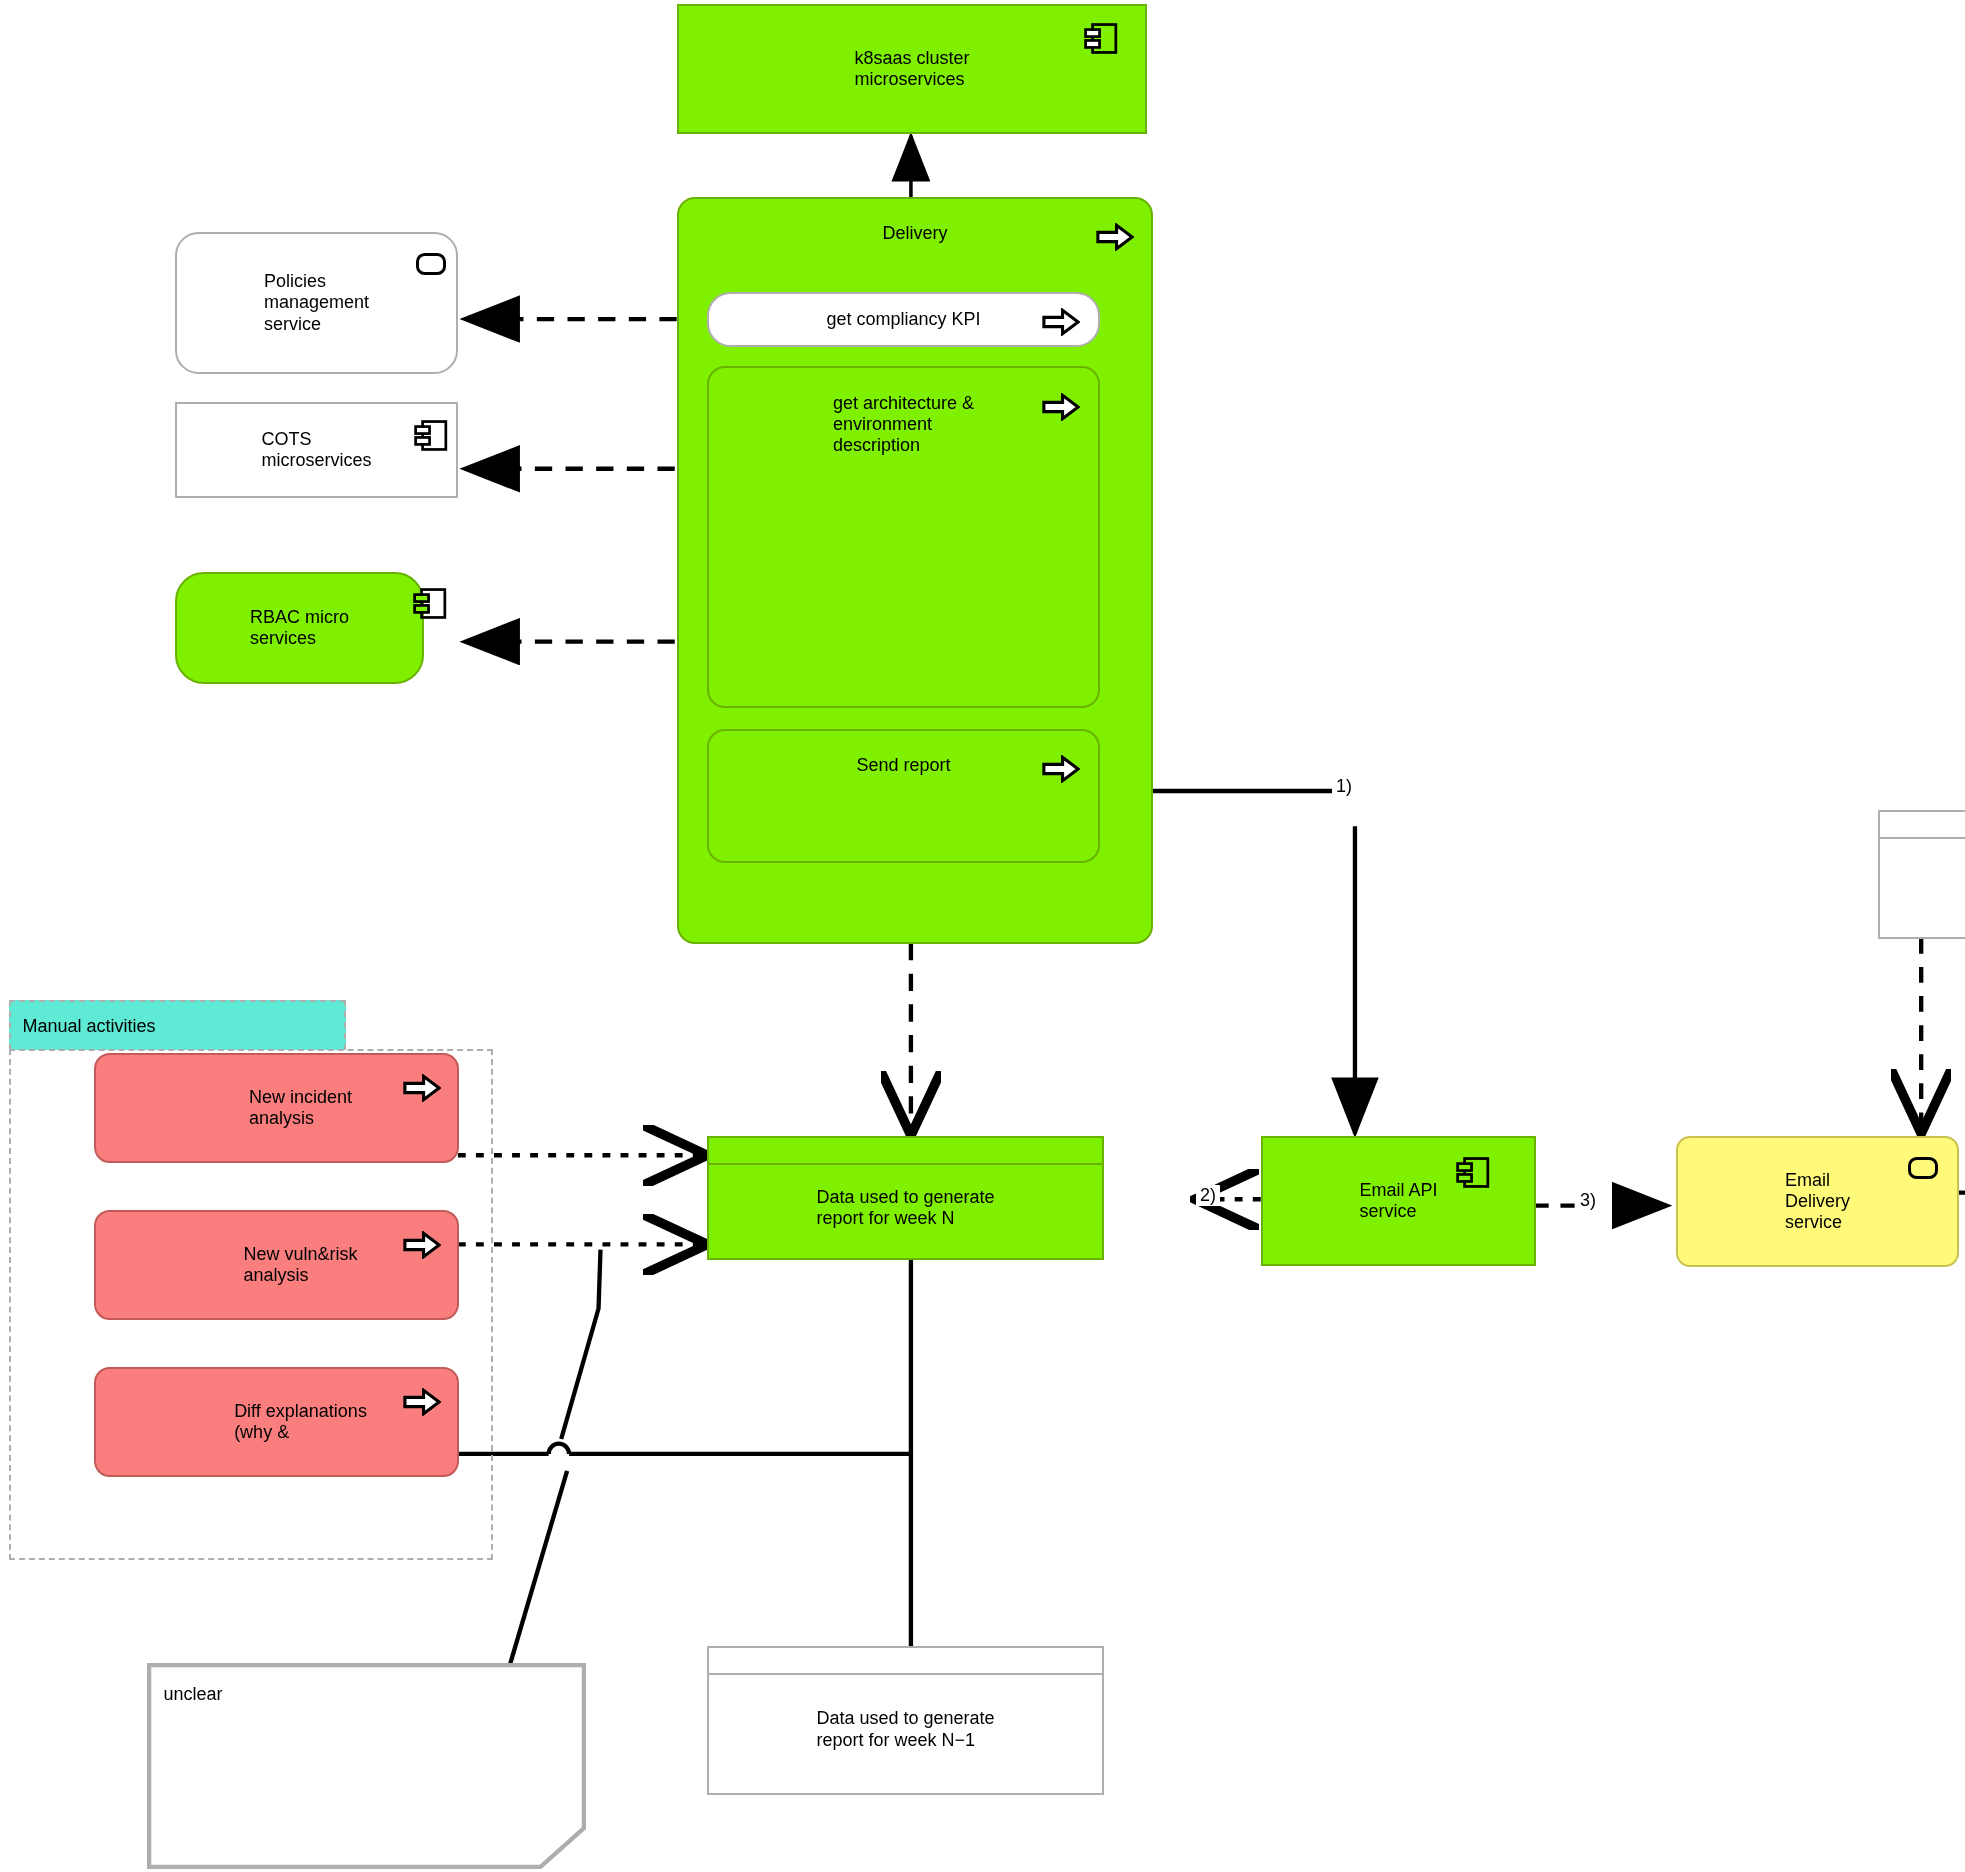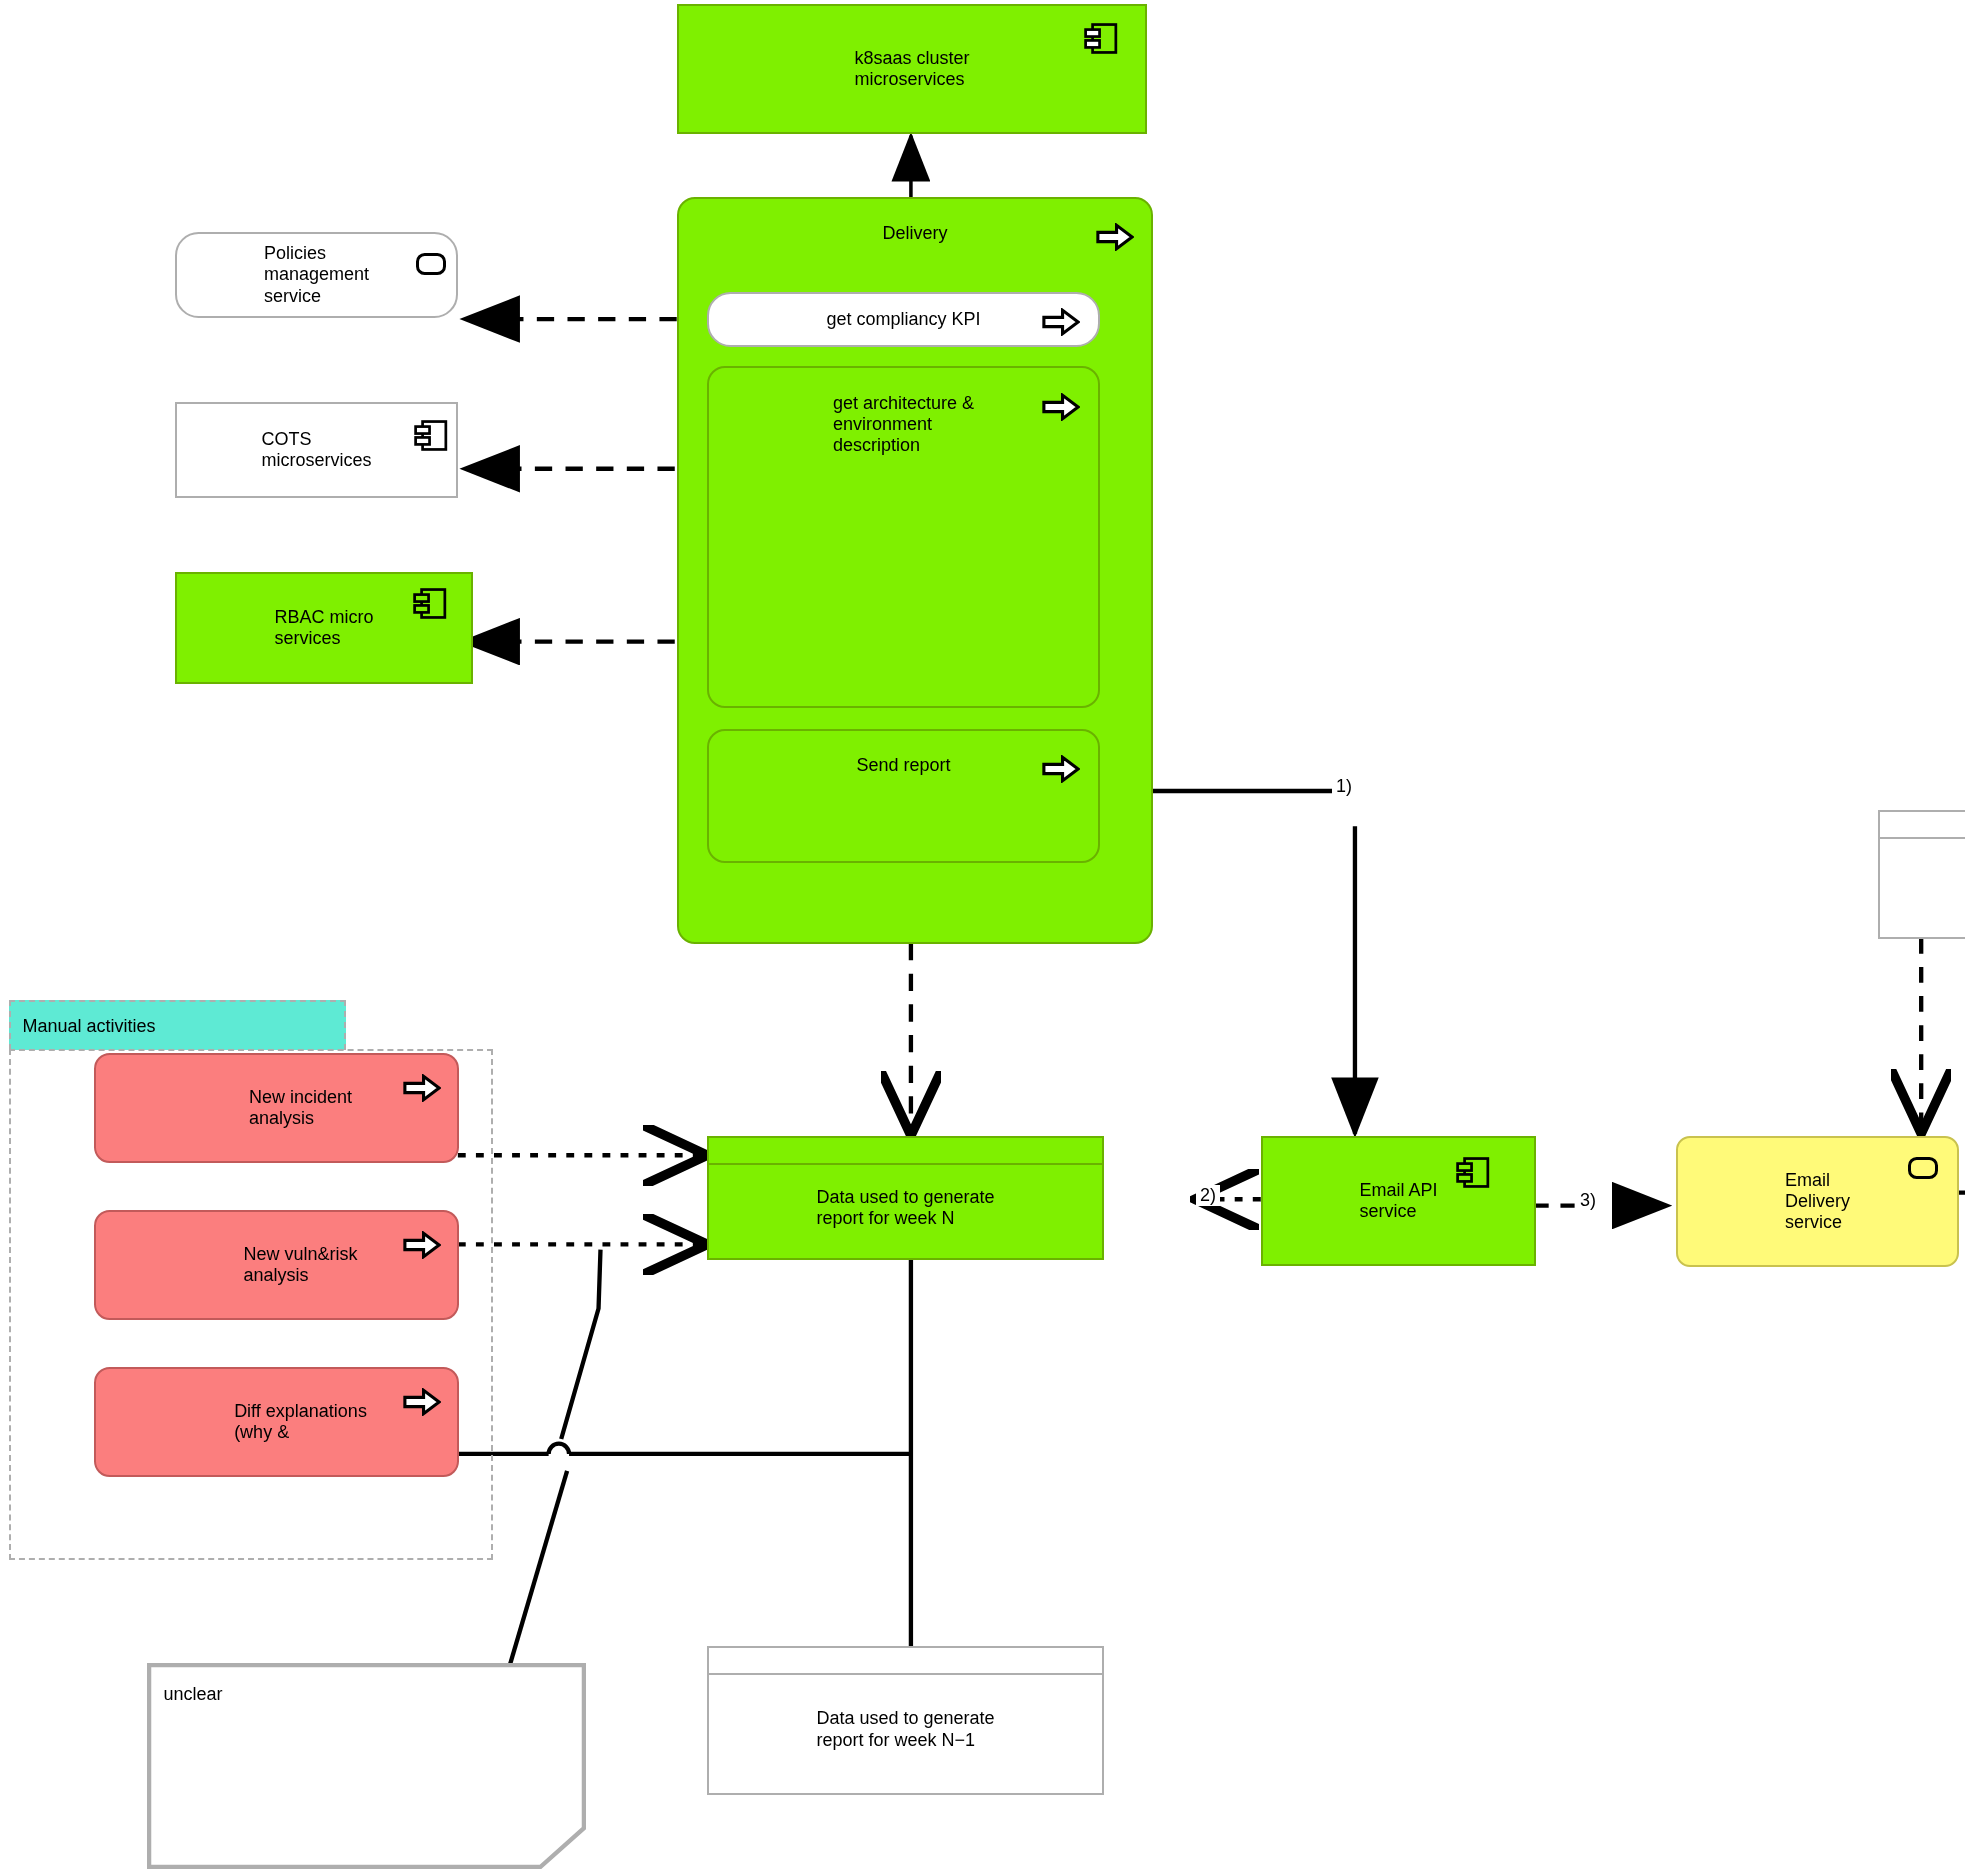--- a/index.html
+++ b/index.html
@@ -157,38 +157,38 @@
     </svg>
   </div>
 
   <div class="node greenRound" style="left:707px;top:729px;width:393px;height:134px;align-items:flex-start;justify-content:center;">
     <span class="lbl t46" style="margin-top:23.6px;">Send report</span>
     <svg class="arrowglyph" style="left:333px;top:23.6px;" width="38" height="28" viewBox="0 0 96 72">
       <path d="M4,24 L52,24 L52,6 L92,36 L52,66 L52,48 L4,48 z" fill="#fff" stroke="#000" stroke-width="8"></path>
     </svg>
   </div>
 
-  <div class="node whiteRound" style="left:175px;top:232px;width:283px;height:86px;">
+  <div class="node whiteRound" style="left:175px;top:232px;width:283px;height:142px;">
     <span class="lbl t46">Policies
 management
 service</span>
     <div class="lolli" style="left:239px;top:19px;"></div>
   </div>
 
   <div class="node white" style="left:175px;top:402px;width:283px;height:96px;">
     <span class="lbl t46">COTS
 microservices</span>
     <svg class="compico" style="left:237px;top:15.7px;" width="35" height="31" viewBox="0 0 90 80">
       <rect x="22" y="4" width="60" height="72" fill="none" stroke="#000" stroke-width="7"></rect>
       <rect x="4" y="17" width="36" height="18" fill="#fff" stroke="#000" stroke-width="7"></rect>
       <rect x="4" y="45" width="36" height="18" fill="#fff" stroke="#000" stroke-width="7"></rect>
     </svg>
   </div>
 
-  <div class="node green" style="left:175px;top:572px;width:298px;height:112px;">
+  <div class="node green" style="left:175px;top:572px;width:249px;height:112px;border-radius:29px;">
     <span class="lbl t46">RBAC micro
 services</span>
     <svg class="compico" style="left:236px;top:14px;" width="35" height="31" viewBox="0 0 90 80">
       <rect x="22" y="4" width="60" height="72" fill="none" stroke="#000" stroke-width="7"></rect>
       <rect x="4" y="17" width="36" height="18" fill="#7ff000" stroke="#000" stroke-width="7"></rect>
       <rect x="4" y="45" width="36" height="18" fill="#7ff000" stroke="#000" stroke-width="7"></rect>
     </svg>
   </div>
 
   <div class="pkgtab" style="left:8.6px;top:1000px;width:337px;height:50px;">

